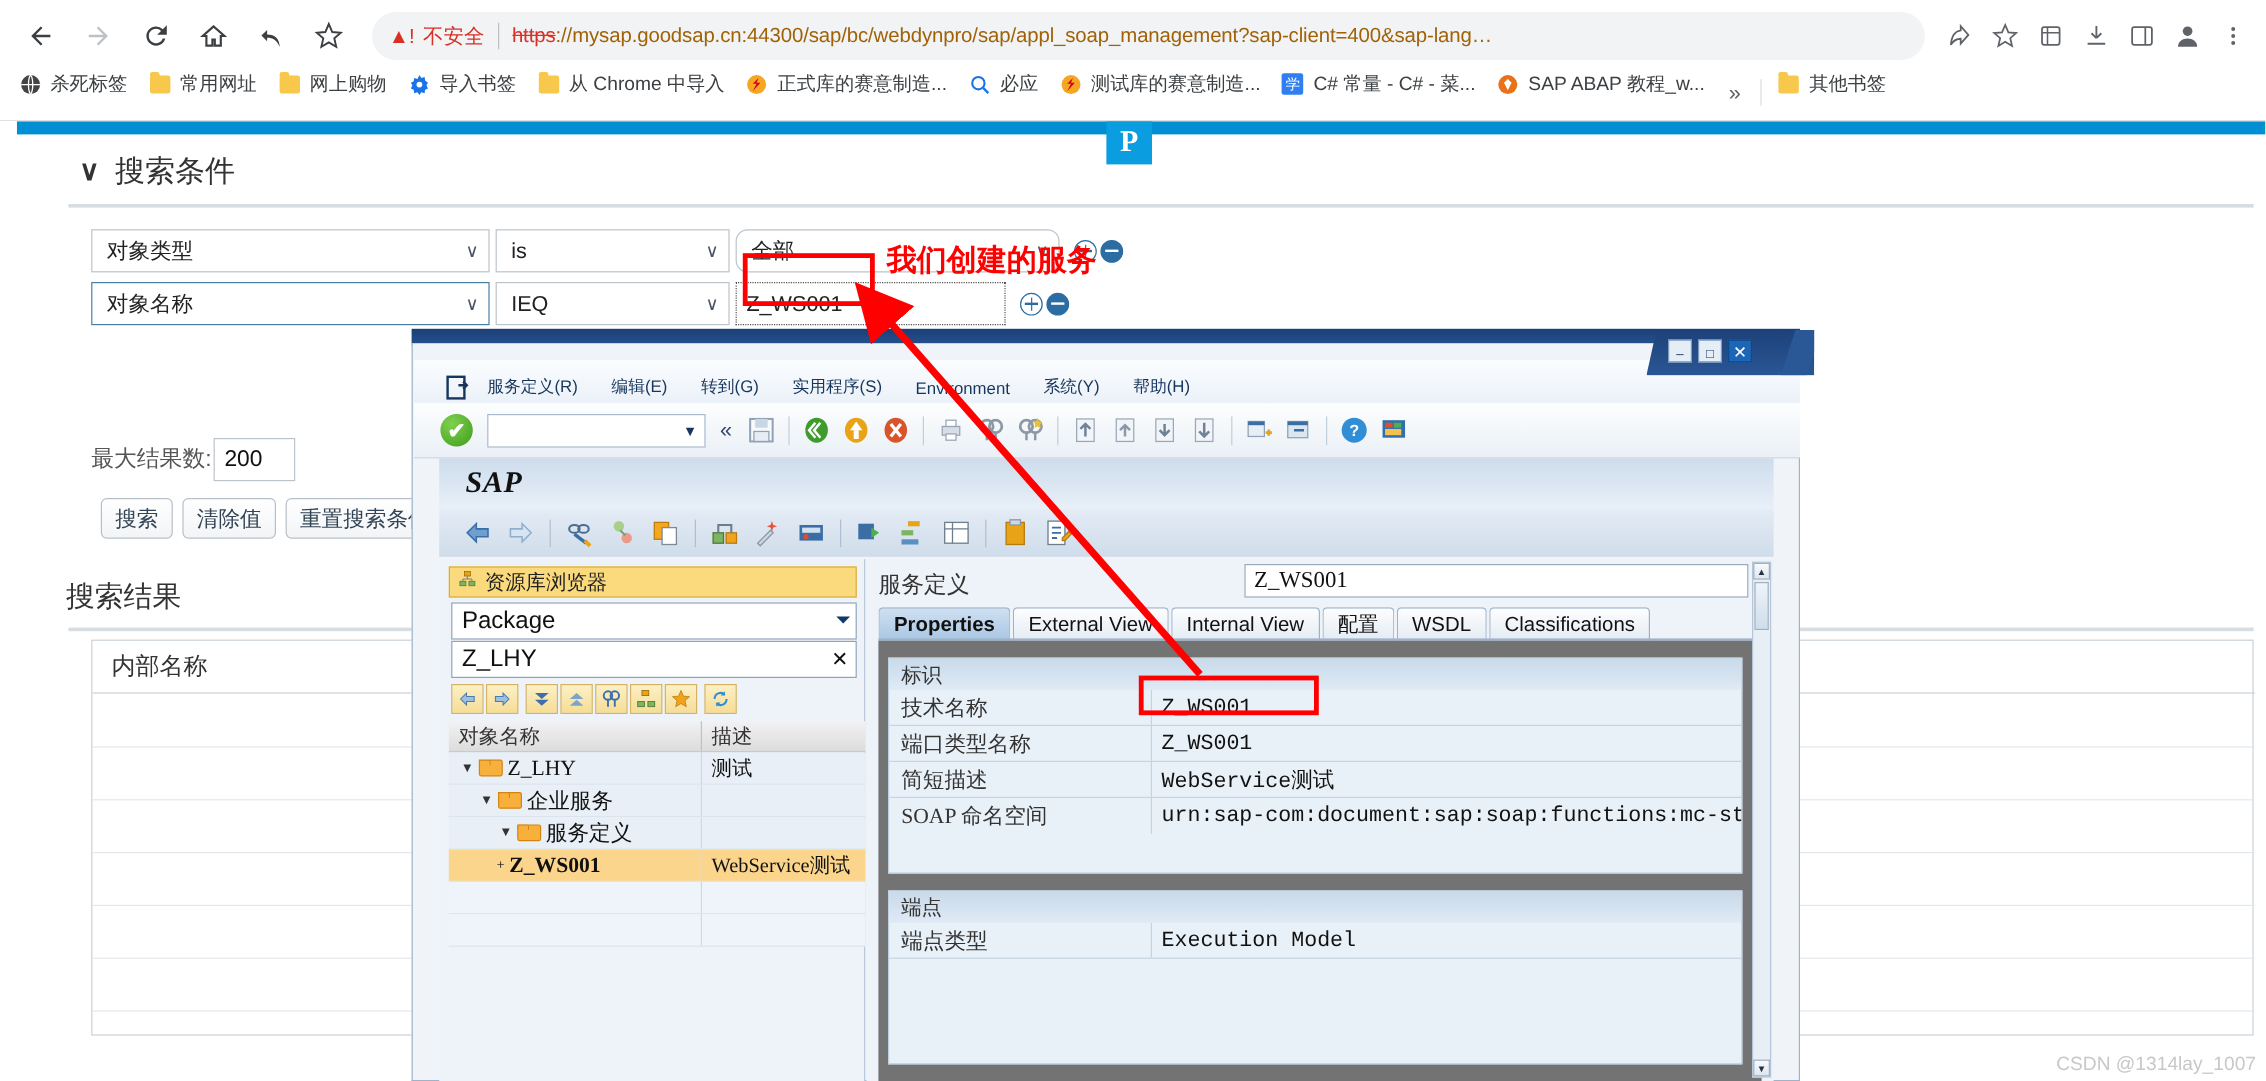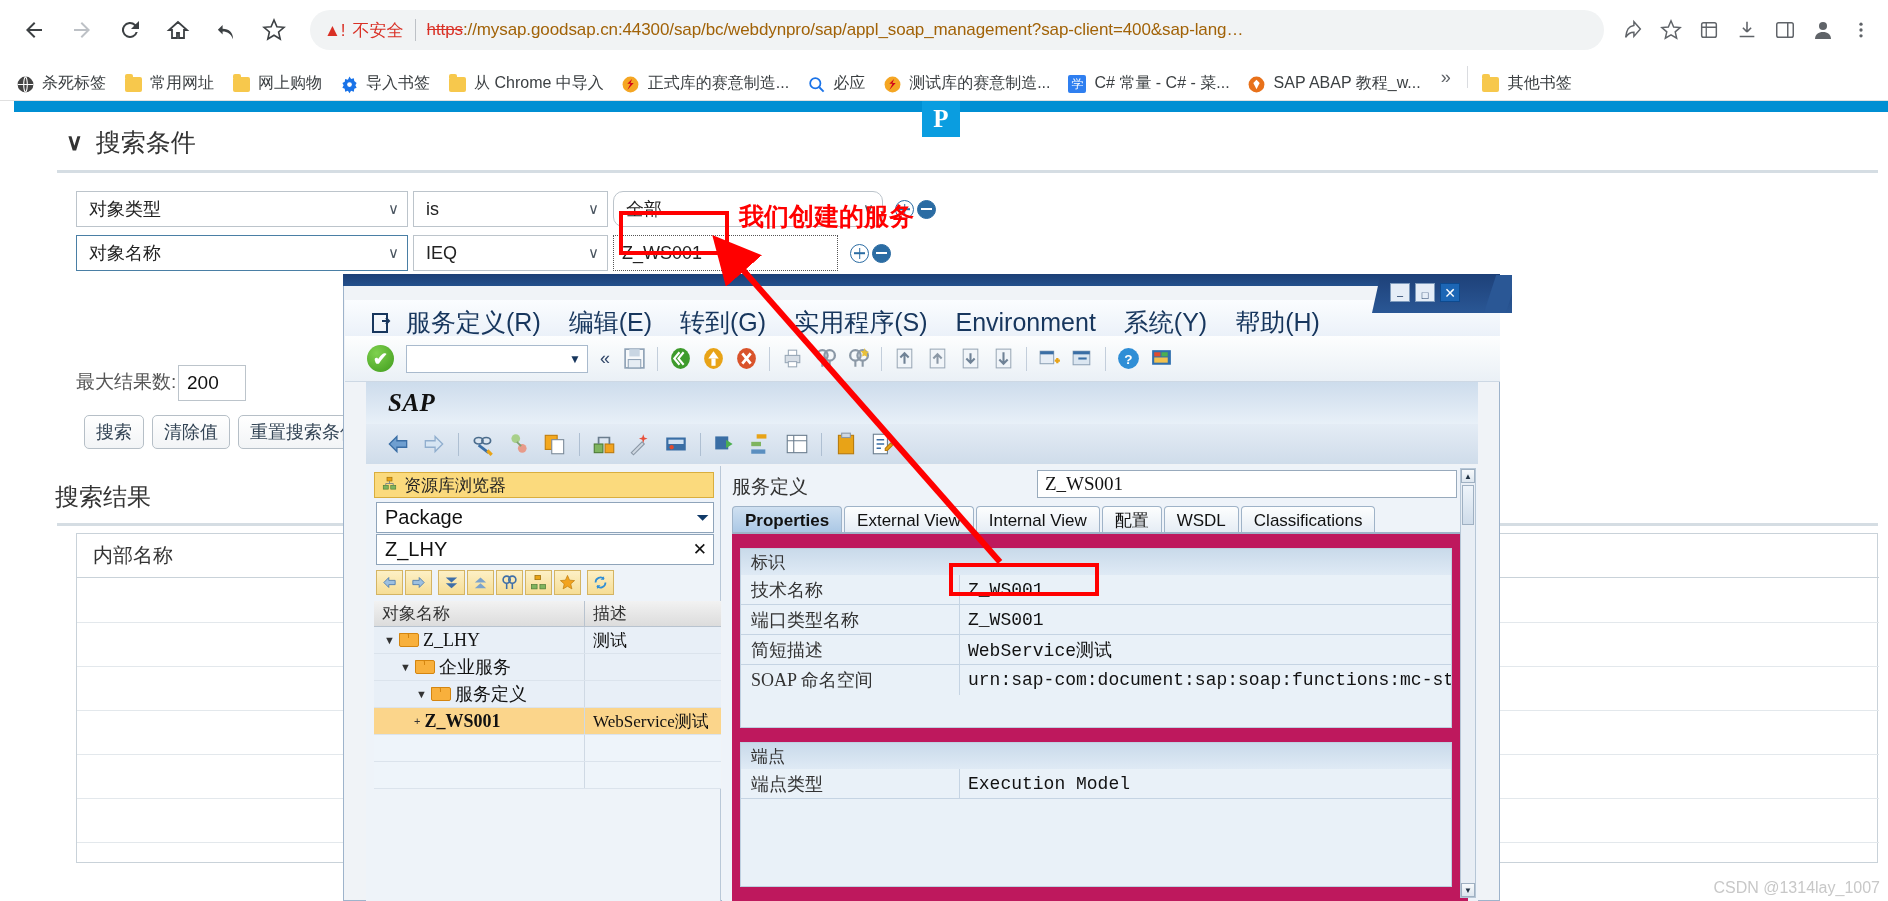--- a/index.html
+++ b/index.html
@@ -27,21 +27,21 @@
   #warn-icon { color:#d93025; font-size:17px; margin-right:7px; line-height:1; }
   #not-secure { color:#d93025; font-size:17px; white-space:nowrap; }
   #omni-sep { width:1px; height:22px; background:#bdc1c6; margin:0 11px; }
   #url-text { font-size:17px; color:#202124; white-space:nowrap; overflow:hidden; text-overflow:clip; letter-spacing:-0.1px; }
   #url-text .scheme { color:#d93025; text-decoration:line-through; }
   #url-text .path { color:#a16207; }
   .omni-act { width:34px; height:34px; margin-left:4px; display:flex; align-items:center; justify-content:center; color:#5f6368; cursor:pointer; flex:none;}
   .tb-right { display:flex; align-items:center; }
   
   #bookmarks-bar { position:absolute; left:0; top:56px; width:1888px; height:42px; display:flex; align-items:center; padding-left:8px; }
-  .bm { display:flex; align-items:flex-end; height:34px; padding:0 7px; margin-right:3px; border-radius:5px; cursor:pointer; flex:none; }
+  .bm { display:flex; align-items:flex-start; height:34px; padding:0 7px; margin-right:3px; border-radius:5px; cursor:pointer; flex:none; }
   .bm-ico { width:20px; height:20px; margin-right:7px; flex:none; display:flex; align-items:center; justify-content:center; font-size:14px; line-height:1;}
   .bm-label { font-size:16px; color:#3c4043; white-space:nowrap; }
   .folder-ico { width:17px; height:15px; background:#f7c84c; border-radius:2px 2px 2px 2px; position:relative; }
   .folder-ico:before { content:""; position:absolute; left:0; top:-3px; width:8px; height:4px; background:#f7c84c; border-radius:2px 2px 0 0; }
   .bm-chev { font-size:18px; color:#5f6368; padding:0 10px; cursor:pointer; }
   .bm-divider { width:1px; height:22px; background:#dadce0; margin:0 6px; }
   #bm-sep-line { position:absolute; left:0; top:100px; width:1888px; height:1px; background:#e0e0e0; }
 
   
   #page { position:absolute; left:0; top:101px; width:1888px; height:800px; background:#ffffff; overflow:hidden; }
@@ -92,21 +92,21 @@
   #sap-win { position:absolute; left:343px; top:274px; width:1157px; height:627px; z-index:40; }
   #sap-titlebar { position:absolute; left:0; top:0; width:1157px; height:14px; background:linear-gradient(#1c3f76,#25528f); }
   #sap-body { position:absolute; left:0; top:12px; width:1157px; height:615px; background:#f0f3f7; border:1px solid #9eb3cb; border-top:none; }
   #win-ctrl { position:absolute; right:-12px; top:1px; width:140px; height:42px; z-index:45; }
   #win-ctrl .band { position:absolute; left:0; top:0; width:140px; height:38px; background:linear-gradient(#1e4179,#2a5795); clip-path:polygon(6% 0, 100% 0, 100% 100%, 0 100%); }
   #win-ctrl .band:after{ content:""; position:absolute; right:0; top:0; width:22px; height:38px; background:#2a5795; transform:skewX(-18deg); }
   .wbtn { position:absolute; top:8px; width:20px; height:19px; background:#e5edf7; border:1px solid #7e9bbd; display:flex; align-items:flex-end; justify-content:center; font-size:11px; color:#14325c; }
   #wbtn-min { left:18px; } #wbtn-max { left:43px; } #wbtn-close { left:68px; background:#1c66b5; color:#fff; border-color:#0d4a8f; align-items:center; font-size:14px;}
 
   #sap-menubar { position:absolute; left:1px; top:14px; width:1155px; height:45px; background:linear-gradient(#fbfdff,#e7eef7); display:flex; align-items:center; padding-left:24px; }
-  .menu-item { font-size:25px; color:#17365d; margin-right:28px; white-space:nowrap; cursor:pointer; }
+  .menu-item { font-size:14px; color:#17365d; margin-right:28px; white-space:nowrap; cursor:pointer; }
   #menu-doc-icon { width:24px; height:24px; margin-right:13px; position:relative; }
 
   #sap-toolbar { position:absolute; left:1px; top:50px; width:1155px; height:46px; background:linear-gradient(#fdfefe,#eaf0f6); display:flex; align-items:center; padding-left:22px; border-bottom:1px solid #cdd8e4; }
   #ok-check { width:27px; height:27px; border-radius:50%; background:radial-gradient(circle at 35% 30%, #7fd14e, #3f9b1c); display:flex; align-items:center; justify-content:center; color:#fff; font-size:18px; font-weight:bold; flex:none;}
   #cmd-field { width:182px; height:28px; margin-left:12px; border:1px solid #a9bacd; background:#fff; display:flex; align-items:center; padding:0 6px; flex:none;}
   #cmd-field .dd { margin-left:auto; color:#17365d; font-size:12px; }
   .tb-chev { margin:0 8px 0 12px; color:#33486a; font-size:18px; }
   .tb-ico { width:25px; height:25px; margin:0 4px; flex:none; position:relative; }
   .tb-div { width:1px; height:24px; background:#c3cedb; margin:0 6px; flex:none;}
 
@@ -147,21 +147,21 @@
   
   #detail-panel { position:absolute; left:378px; top:180px; width:756px; height:435px; background:#eef3f9; }
   #def-label { position:absolute; left:10px; top:8px; font-size:19px; color:#333; font-family:"Liberation Serif", serif;}
   #def-value { position:absolute; left:315px; top:4px; width:420px; height:28px; background:#fff; border:1px solid #98aabc; display:flex; align-items:center; padding-left:7px; font-size:19px; color:#111; font-family:"Liberation Serif", serif;}
   #def-spin { position:absolute; right:3px; top:3px; width:14px; height:30px; }
   #def-spin div { width:14px; height:13px; background:linear-gradient(#f5f8fb,#dde5ee); border:1px solid #9fb0c2; display:flex; align-items:center; justify-content:center; font-size:8px; color:#234; }
   #tabs { position:absolute; left:10px; top:38px; display:flex; align-items:flex-end; height:30px; }
   .tab { height:28px; background:linear-gradient(#fdfefe,#e3ebf4); border:1px solid #9fb3c8; border-bottom:none; border-radius:4px 4px 0 0; display:flex; align-items:center; padding:0 12px; font-size:17px; color:#111; margin-right:2px; cursor:pointer; }
   .tab.active { background:linear-gradient(#cfe0f1,#a8c6e4); font-weight:bold; }
   #tabs-rule { position:absolute; left:10px; top:66px; width:736px; height:2px; background:#9fb3c8; }
-  #tab-content { position:absolute; left:10px; top:68px; width:736px; height:367px; background:#be185d; }
+  #tab-content { position:absolute; left:10px; top:68px; width:736px; height:367px; background:#737373; }
   .grp { position:absolute; background:#e9f1f8; border:1px solid #bed0e0; }
   .grp-hdr { height:26px; background:linear-gradient(#c9daea,#dfeaf5); display:flex; align-items:center; padding-left:10px; font-size:17px; color:#333; font-family:"Liberation Serif", serif;}
   .prop-row { height:30px; display:flex; align-items:center; border-bottom:1px solid #c5d4e3; }
   .prop-lbl { width:218px; padding-left:10px; font-size:18px; color:#333; font-family:"Liberation Serif", serif;}
   .prop-val { flex:1; height:100%; display:flex; align-items:center; padding-left:8px; font-size:18px; color:#111; font-family:"Liberation Mono", monospace; border-left:1px solid #c5d4e3; white-space:nowrap; overflow:hidden;}
   #vscroll { position:absolute; right:2px; top:2px; width:16px; height:430px; background:#e8eef5; border:1px solid #b6c6d6;}
   #vscroll .arr { width:14px; height:14px; background:linear-gradient(#f7fafc,#dde6ef); border:1px solid #9fb0c2; display:flex; align-items:center; justify-content:center; font-size:8px; color:#234;}
   #vscroll .thumb { position:absolute; left:1px; top:16px; width:12px; height:40px; background:linear-gradient(#eef4fa,#cfdcea); border:1px solid #9fb0c2;}
 
   #watermark { position:absolute; right:8px; bottom:4px; font-size:16px; color:#c8c8c8; z-index:70; }

